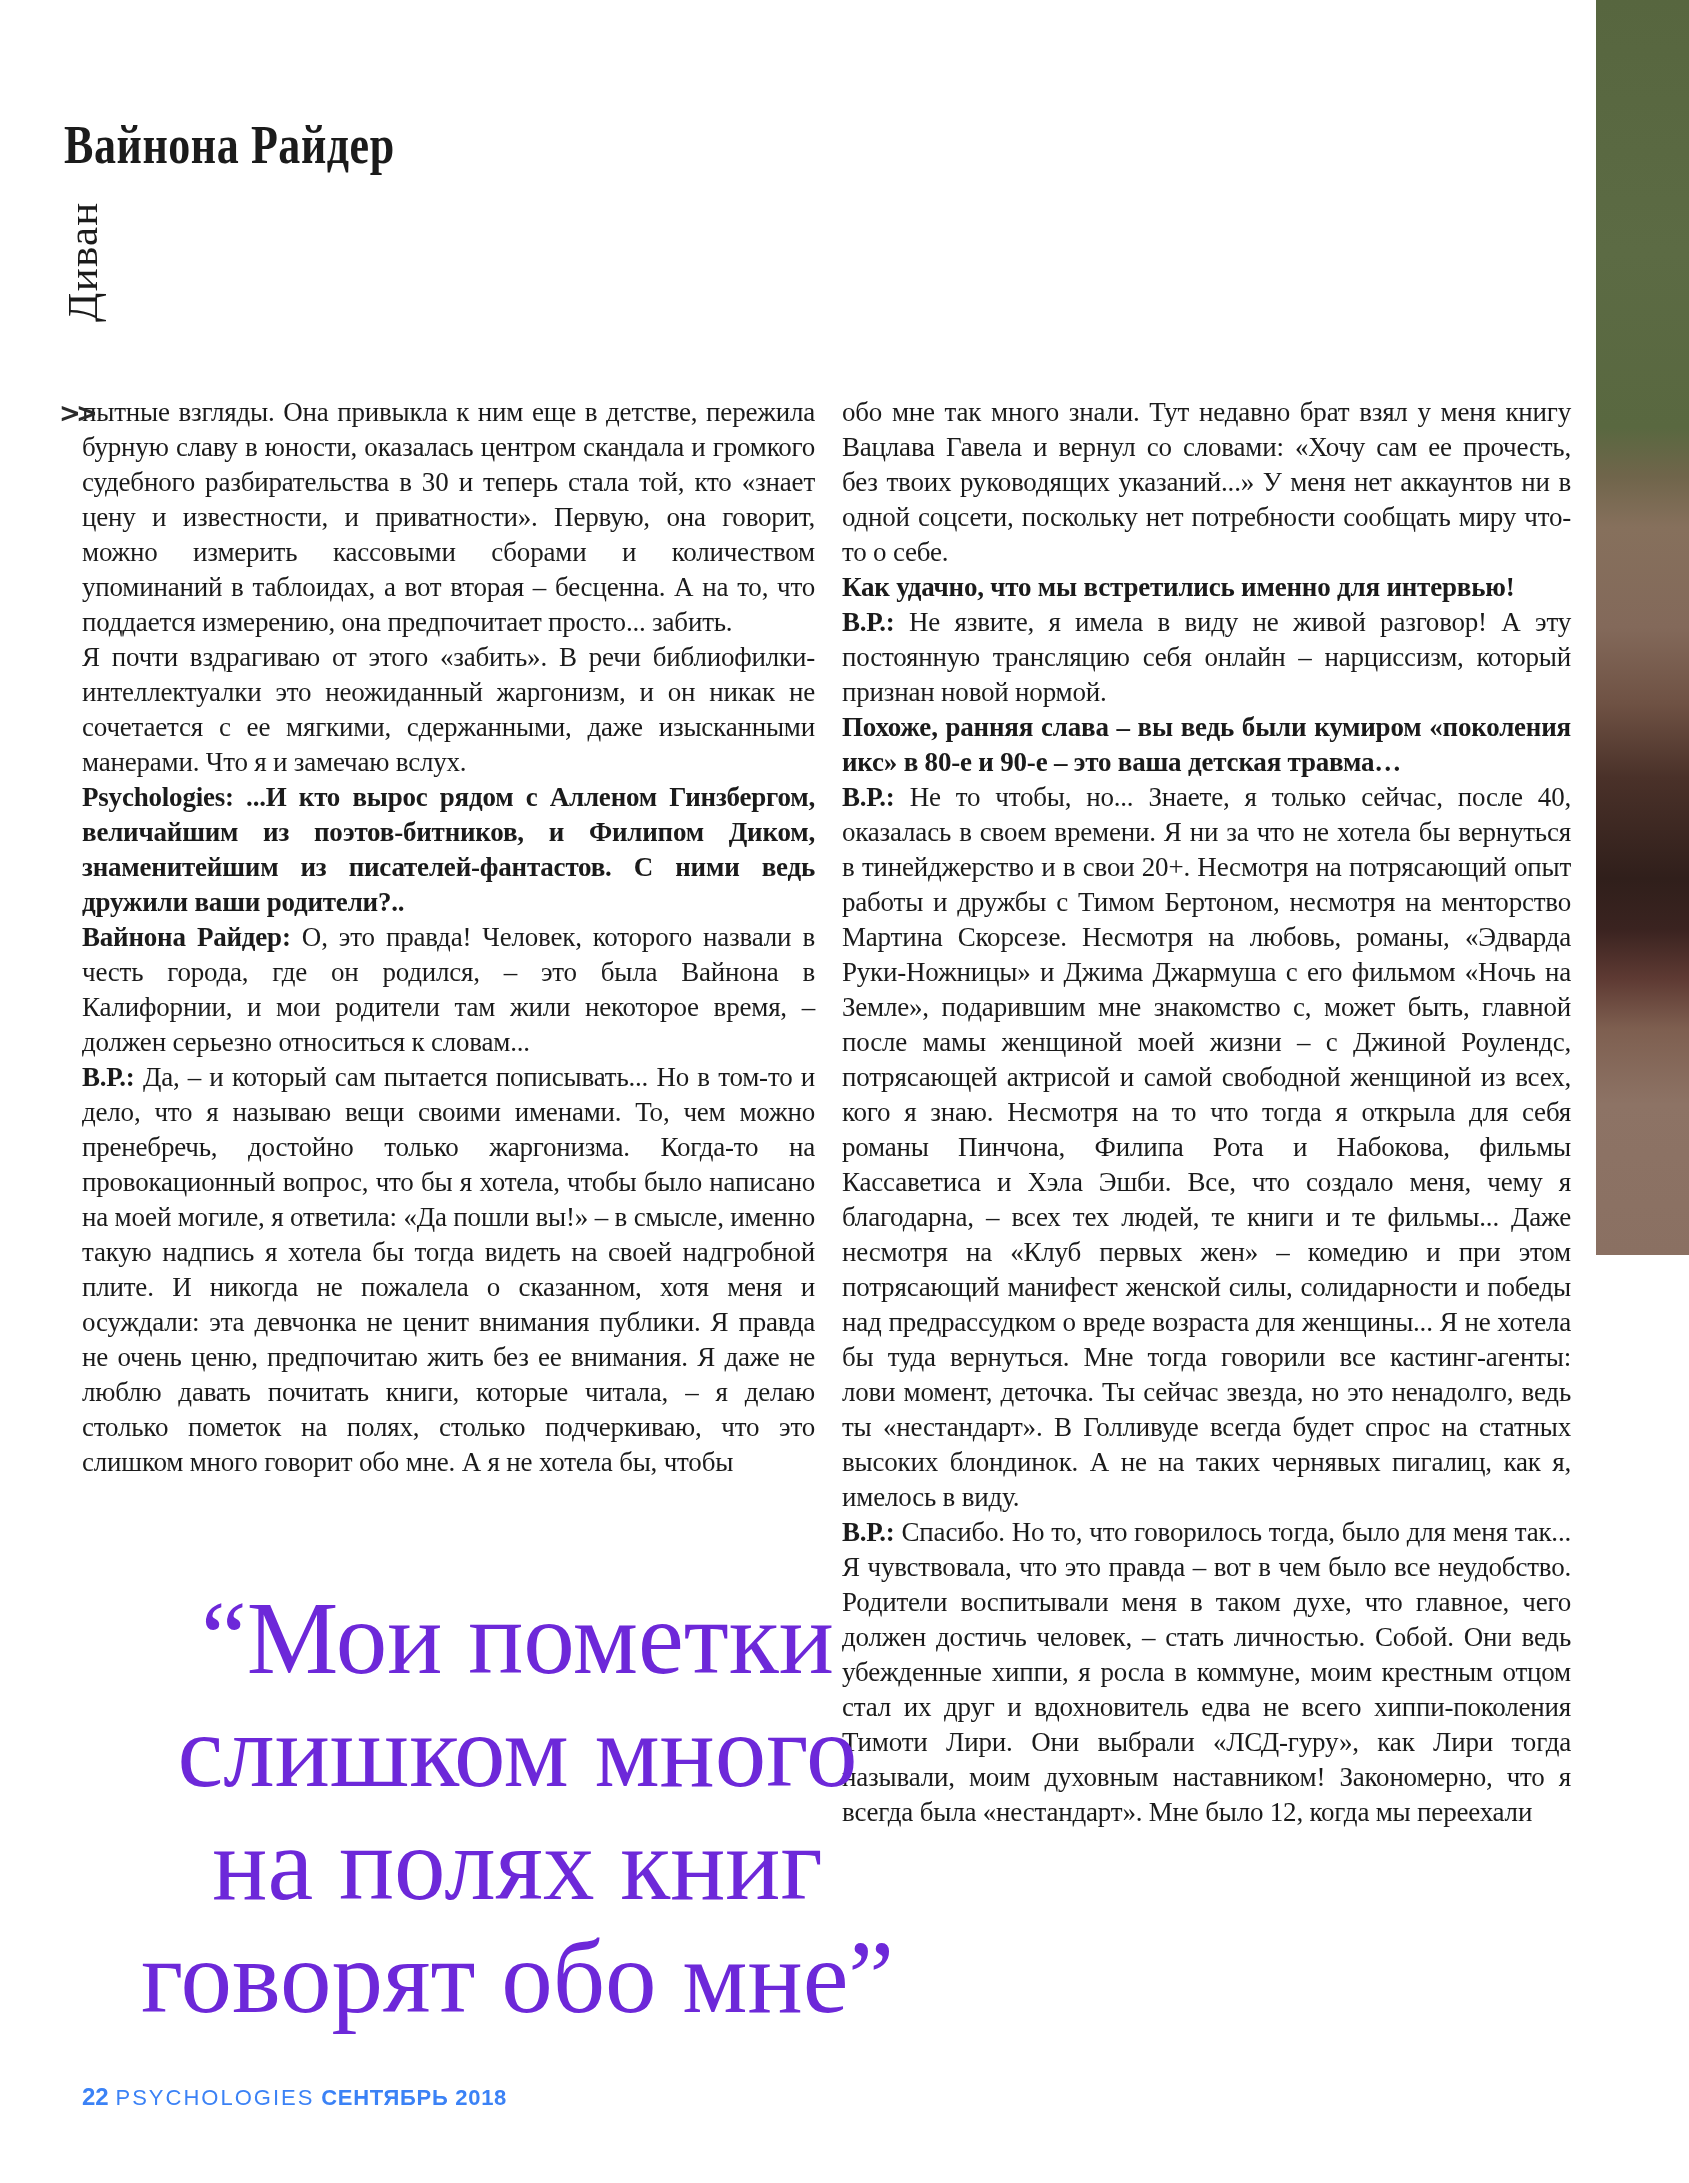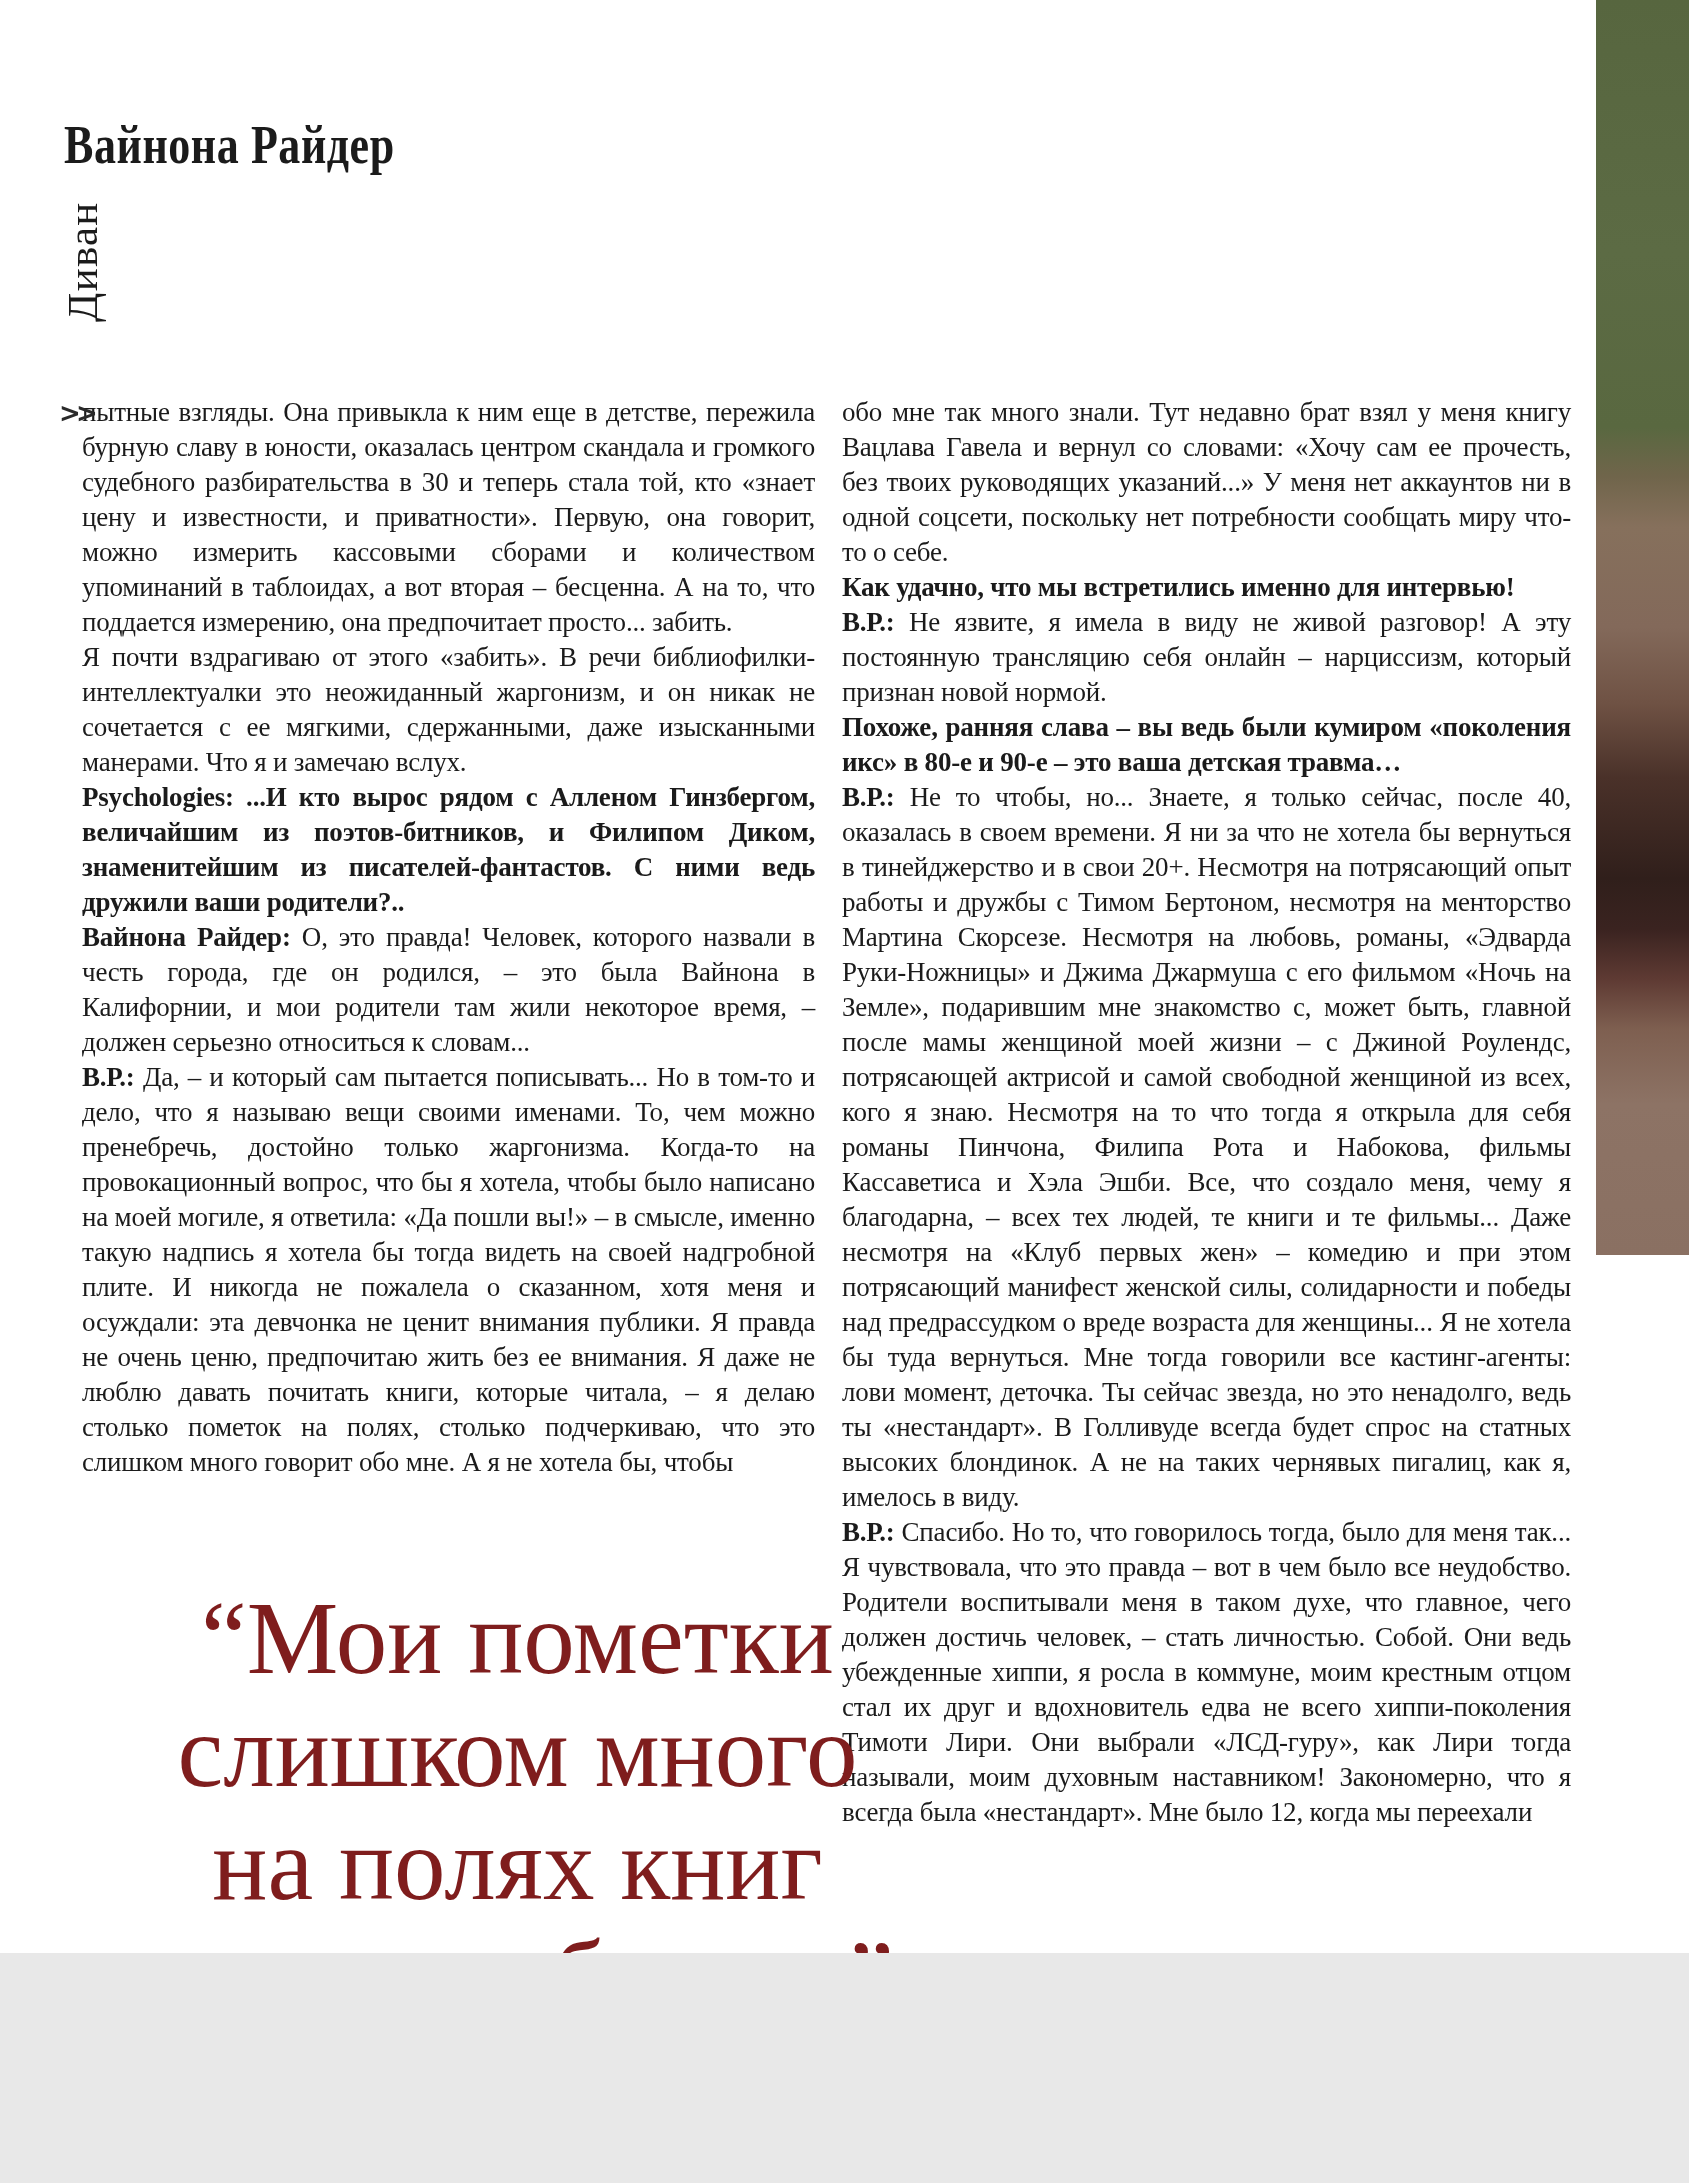--- a/index.html
+++ b/index.html
@@ -1,33 +1,33 @@
 <!DOCTYPE html>
 <html lang="ru" style="font-size:10.8px"><head>
 <meta charset="utf-8">
 <style>
   html,body{margin:0;padding:0;background:#e8e8e8;}
-  .page{position:relative;width:1689px;height:1953px;background:#ffffff;overflow:hidden;
+  .page{position:relative;width:1689px;height:2183px;background:#ffffff;overflow:hidden;
         font-family:"Liberation Serif", serif;color:#1b1b1b;}
   .page-title{position:absolute;left:64px;top:76px;font-size:55px;font-weight:700;
         letter-spacing:0.7px;transform:scaleX(.80);transform-origin:left top;white-space:nowrap;}
   .rubric-vertical{position:absolute;left:58px;top:147px;height:175px;
         writing-mode:vertical-rl;transform:rotate(180deg);font-size:43px;letter-spacing:1.3px;}
   .col{position:absolute;top:395px;font-size:27px;line-height:35px;text-align:justify;
         letter-spacing:-0.2px;}
   .col-left{left:82px;width:733px;}
   .col-right{left:842px;width:729px;}
   .col p{margin:0;padding:0;}
   .col p.bold{font-weight:700;}
   .col p b{font-weight:700;}
   .narrow{margin-left:163px;}
   .marker{position:absolute;left:-23px;top:1.3px;font-family:"DejaVu Sans",sans-serif;
         font-weight:700;font-size:26px;letter-spacing:-4.7px;color:#2a2a2a;}
   .pull-quote{position:absolute;left:64px;top:1582px;width:907px;text-align:center;
-        color:#7f1d1d;font-size:103px;line-height:113px;font-weight:400;}
+        color:#6d28d9;font-size:103px;line-height:113px;font-weight:400;}
   .pull-quote .q-line{white-space:nowrap;}
   .photo-strip{position:absolute;left:1596px;top:0;width:93px;height:1255px;
         background:linear-gradient(180deg,
           #57663f 0%, #5c6b44 20%, #596840 34%, #70654b 38%, #86705c 42%,
           #83695a 50%, #6f5244 56%, #4a3129 62%, #301f1b 70%, #3a2320 74%,
           #5e3a33 78%, #7e5f50 82%, #8d7365 88%, #8a7062 100%);}
   .footer{position:absolute;left:82px;top:2083px;font-family:"Liberation Sans",sans-serif;
         font-size:22px;color:#3b82f6;letter-spacing:0.7px;}
   .footer .pg{font-weight:700;font-size:24px;letter-spacing:0;}
   .footer .mag{font-weight:400;letter-spacing:2px;}

